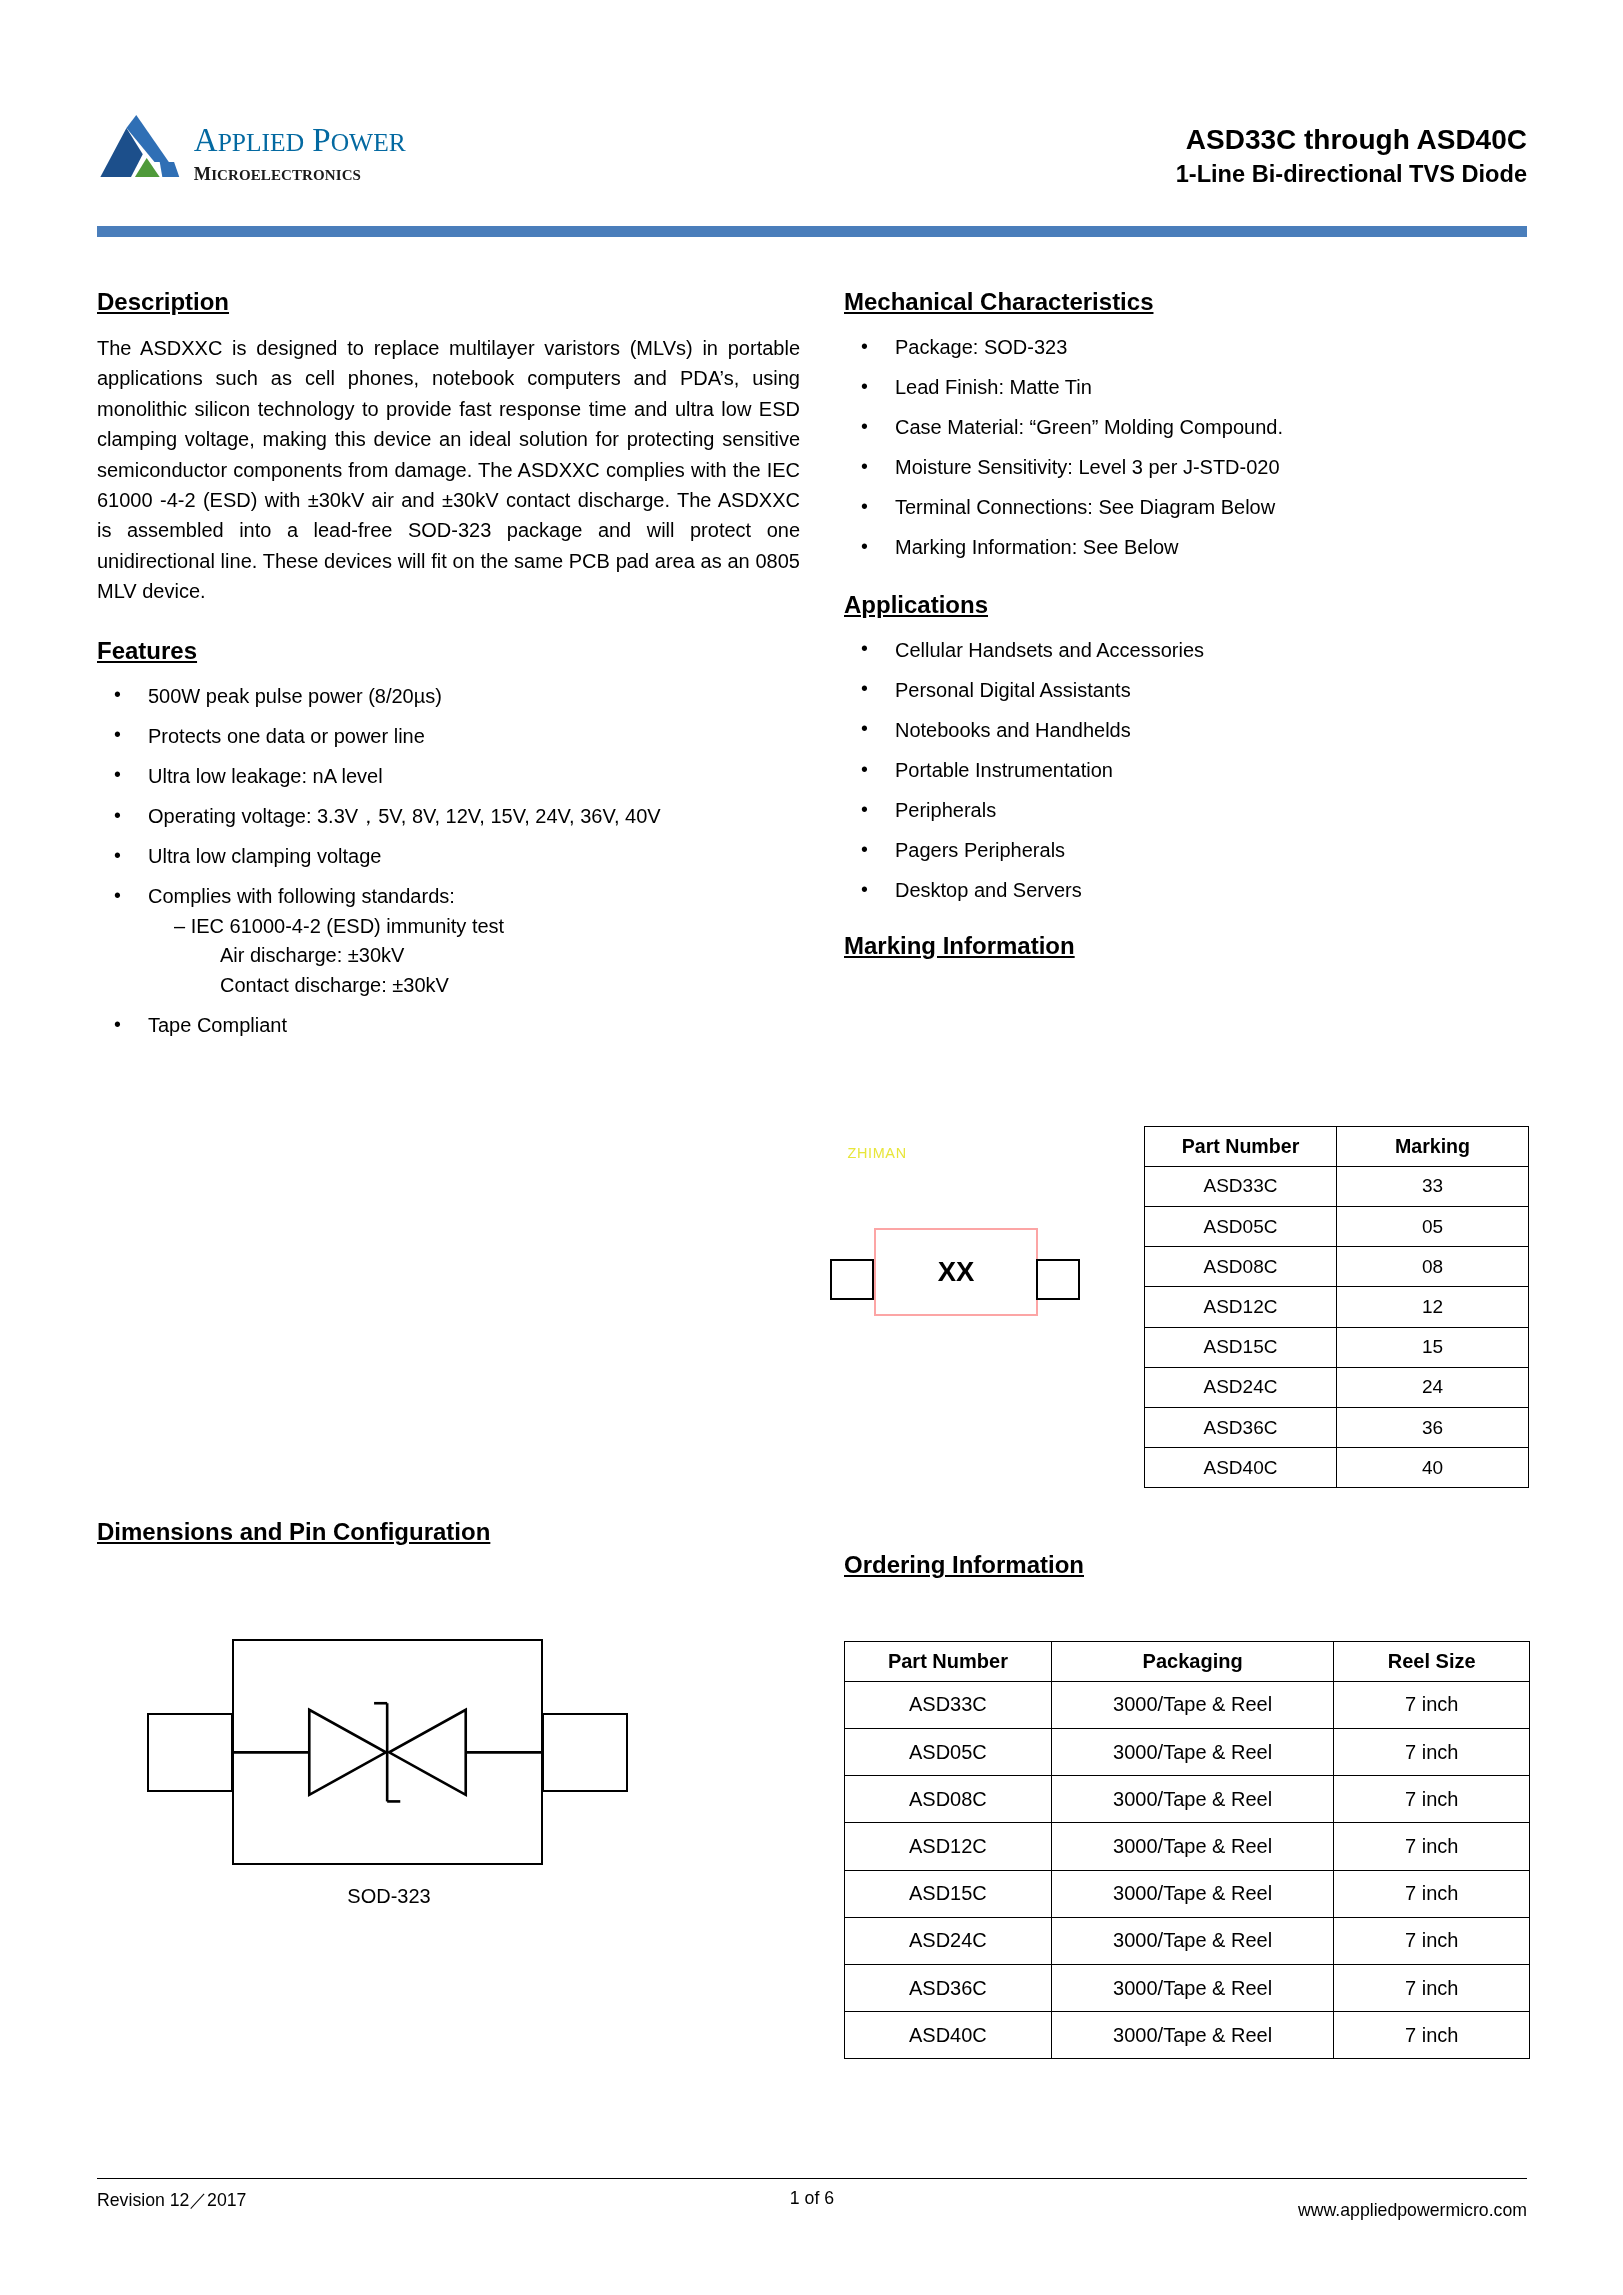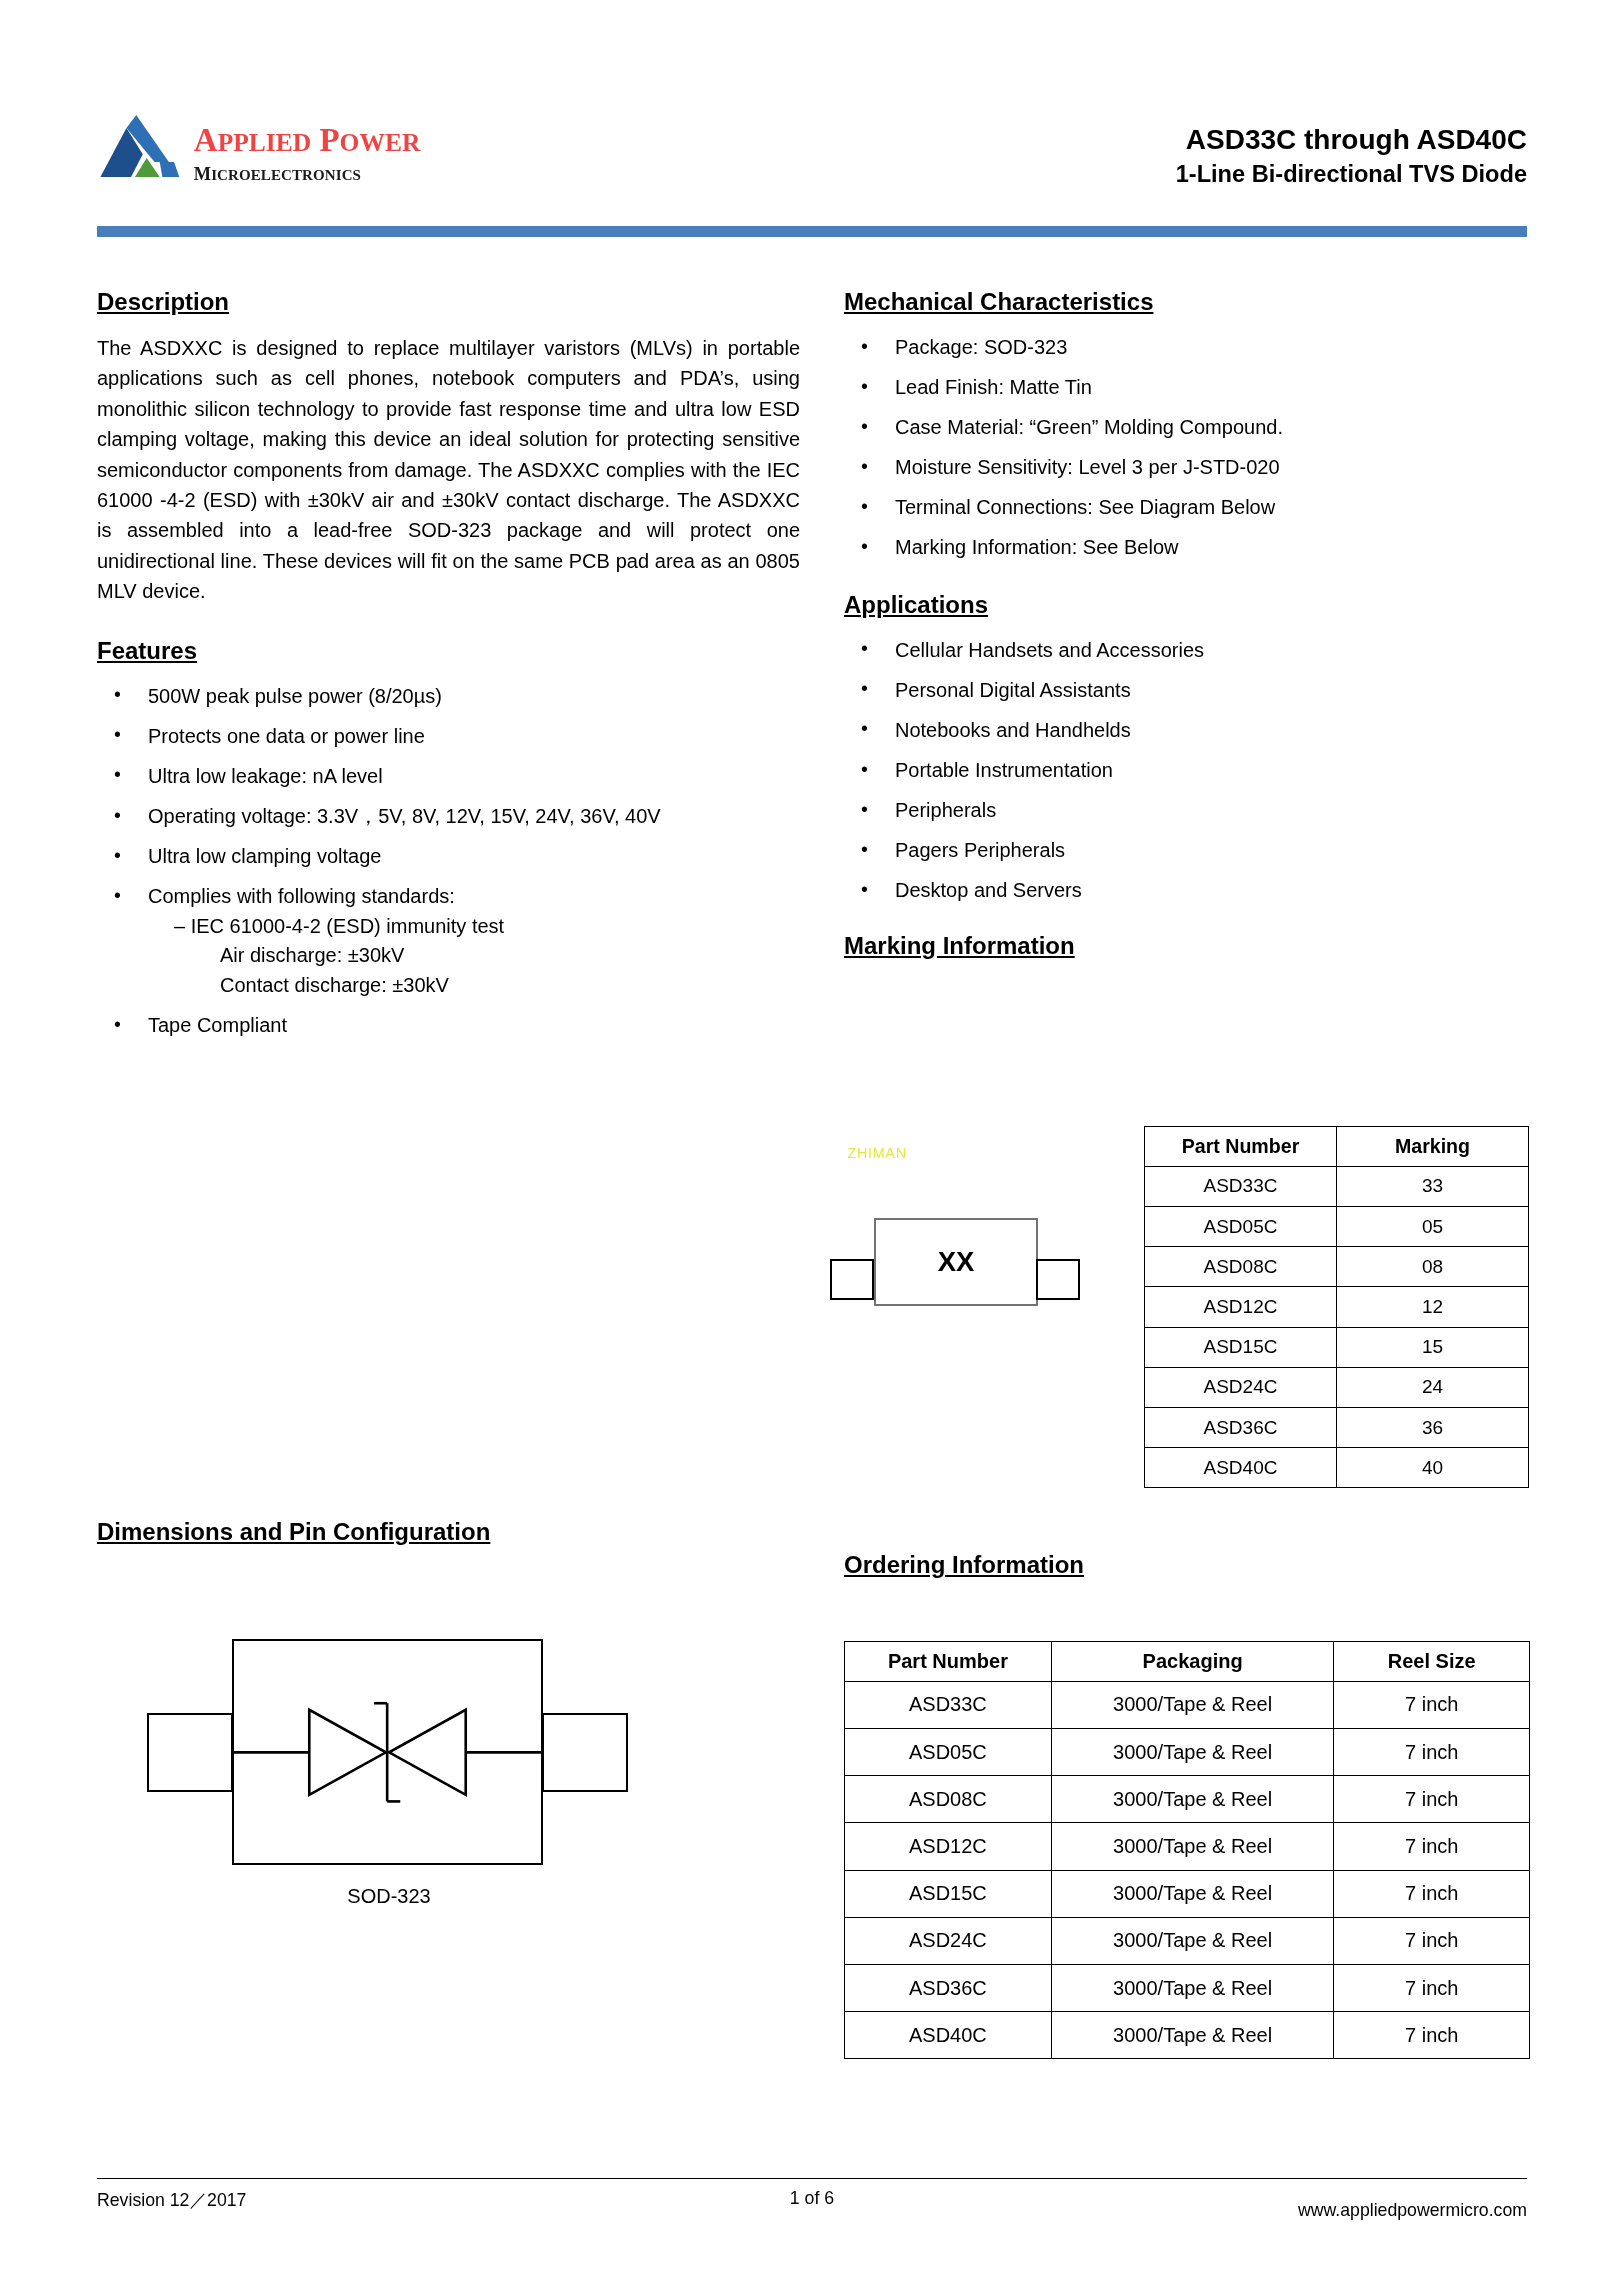--- a/index.html
+++ b/index.html
@@ -43,25 +43,25 @@
     width: 85px;
     height: 75px;
     position: relative;
     margin-right: 11.8px;
   }
   .logo-text {
     padding-top: 9.2px;
   }
   .logo-line1 {
     font-family: "Liberation Serif", serif;
-    font-weight: bold;
+    font-weight: normal;
     font-size: 33px;
     letter-spacing: 0px;
     line-height: 1.0;
-    color: #ef4444;
+    color: #0369a1;
   }
   .logo-line1 .small {
     font-size: 25.5px;
   }
   .logo-line2 {
     font-family: "Liberation Serif", serif;
     font-weight: bold;
     font-size: 18.3px;
     color: #1a1a1a;
     margin-top: 6.5px;
@@ -197,24 +197,24 @@
   .marking-diagram {
     position: absolute;
     left: 818px;
     top: 1217px;
     width: 275px;
     height: 124px;
   }
   .md-body {
     position: absolute;
     left: 56px;
-    top: 1px;
+    top: 11px;
     width: 164px;
     height: 88px;
-    border: 2px solid #737373;
+    border: 2px solid #fca5a5;
     display: flex;
     align-items: center;
     justify-content: center;
     font-size: 27.5px;
     font-weight: bold;
     box-sizing: border-box;
   }
   .md-pin-left {
     position: absolute;
     left: 12.4px;

